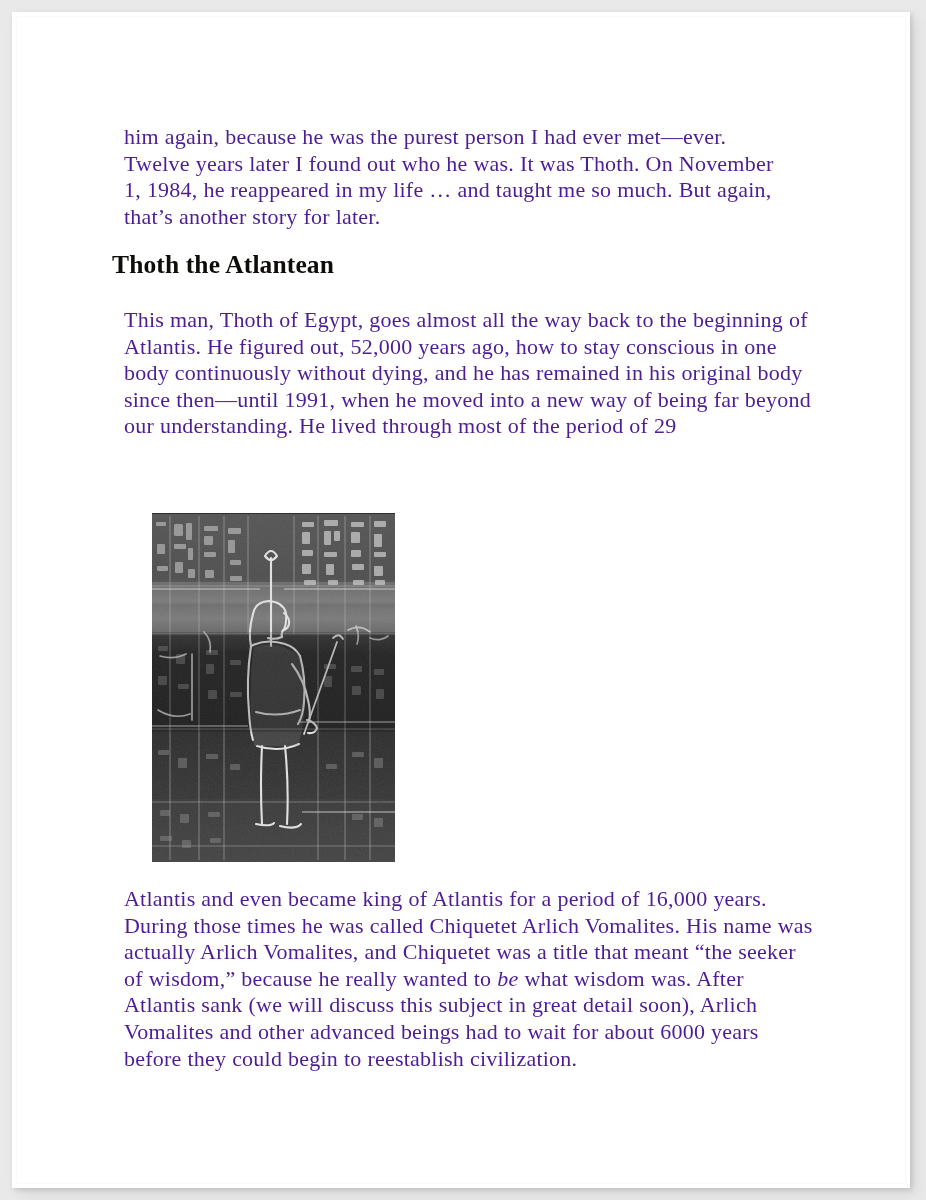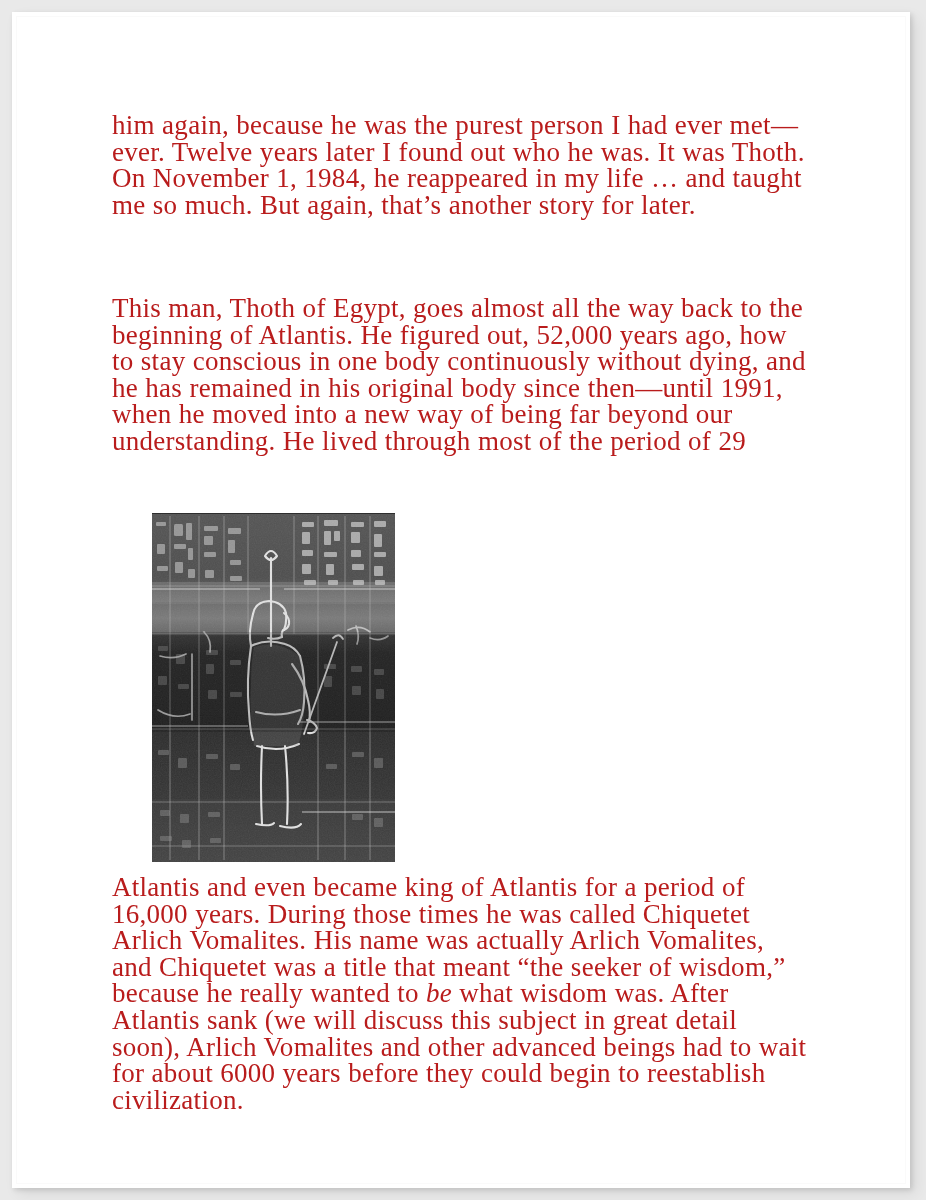--- a/index.html
+++ b/index.html
@@ -39,25 +39,25 @@
 
   
   #content {
     position: absolute;
     left: 100px;          
     top: 100px;           
     width: 695px;
   }
 
   .para {
-    font-size: 27px;
+    font-size: 22px;
     line-height: 26.6px;
-    color: #b91c1c;
+    color: #4c1d95;
     text-align: left;
-    margin: 0;
+    margin: 12px;
     letter-spacing: 0.01em;
     word-spacing: 0.01em;
   }
   .para .it { font-style: italic; text-align: right; }
 
   #para-intro { }
 
   #section-heading {
     font-size: 25.5px;
     font-weight: bold;
@@ -108,20 +108,21 @@
 </head>
 <body>
 
 <div id="page-sheet">
   <div id="page-inner-rule"></div>
 
   <div id="content">
 
     <p class="para" id="para-intro">him again, because he was the purest person I had ever met—ever. Twelve years later I found out who he was. It was Thoth. On November 1, 1984, he reappeared in my life … and taught me so much. But again, that’s another story for later.</p>
 
+    <h2 id="section-heading">Thoth the Atlantean</h2>
 
     <p class="para" id="para-body">This man, Thoth of Egypt, goes almost all the way back to the beginning of Atlantis. He figured out, 52,000 years ago, how to stay conscious in one body continuously without dying, and he has remained in his original body since then—until 1991, when he moved into a new way of being far beyond our understanding. He lived through most of the period of 29</p>
 
     <p class="para" id="para-tail"><span>Atlantis and even became king of Atlantis for a period of 16,000 years. During those times he was called Chiquetet Arlich Vomalites. His name was actually Arlich Vomalites, and Chiquetet was a title that meant “the seeker of wisdom,” because he really wanted to </span><span class="it">be</span><span> what wisdom was. After Atlantis sank (we will discuss this subject in great detail soon), Arlich Vomalites and other advanced beings had to wait for about 6000 years before they could begin to reestablish civilization.</span></p>
 
   </div>
 
   <figure id="relief-figure">
     <svg class="relief-canvas" viewBox="0 0 243 348" preserveAspectRatio="none">
       <defs>

